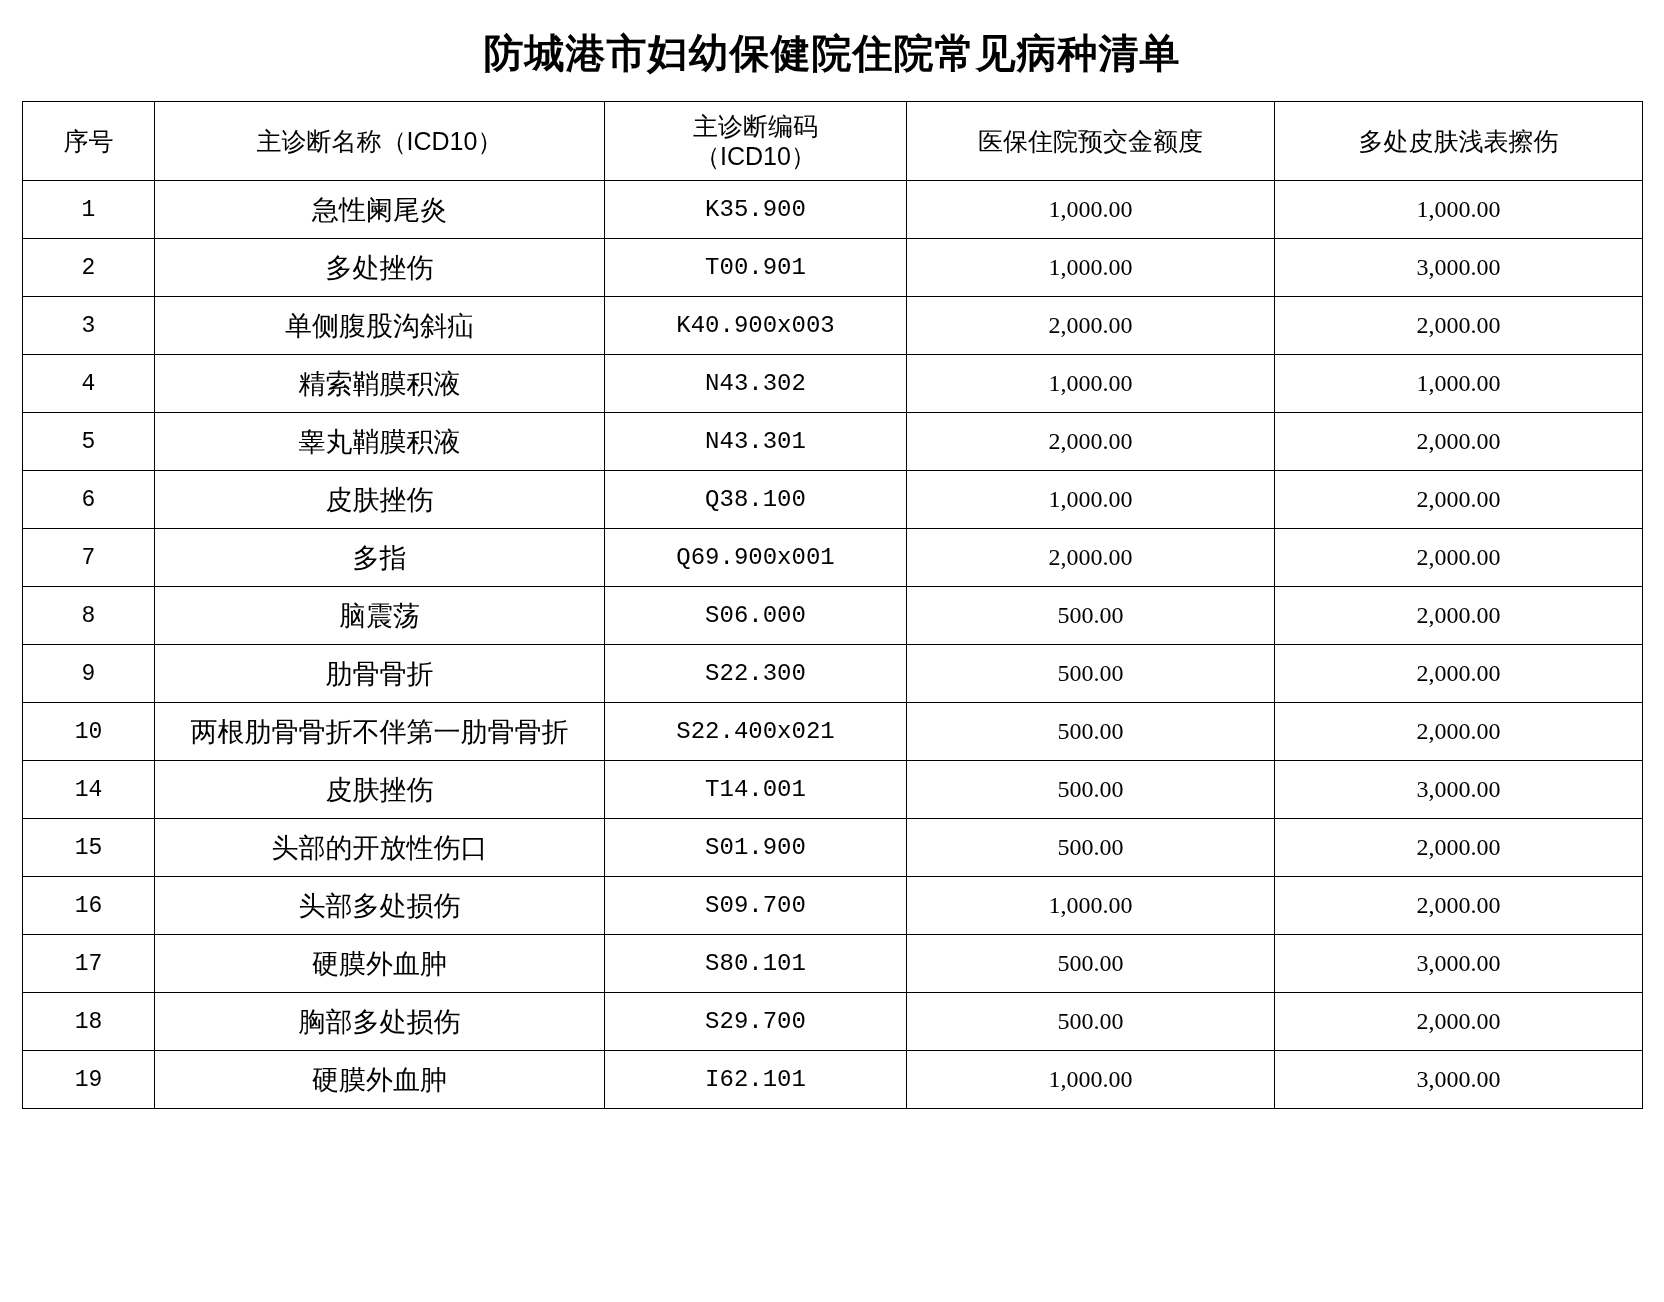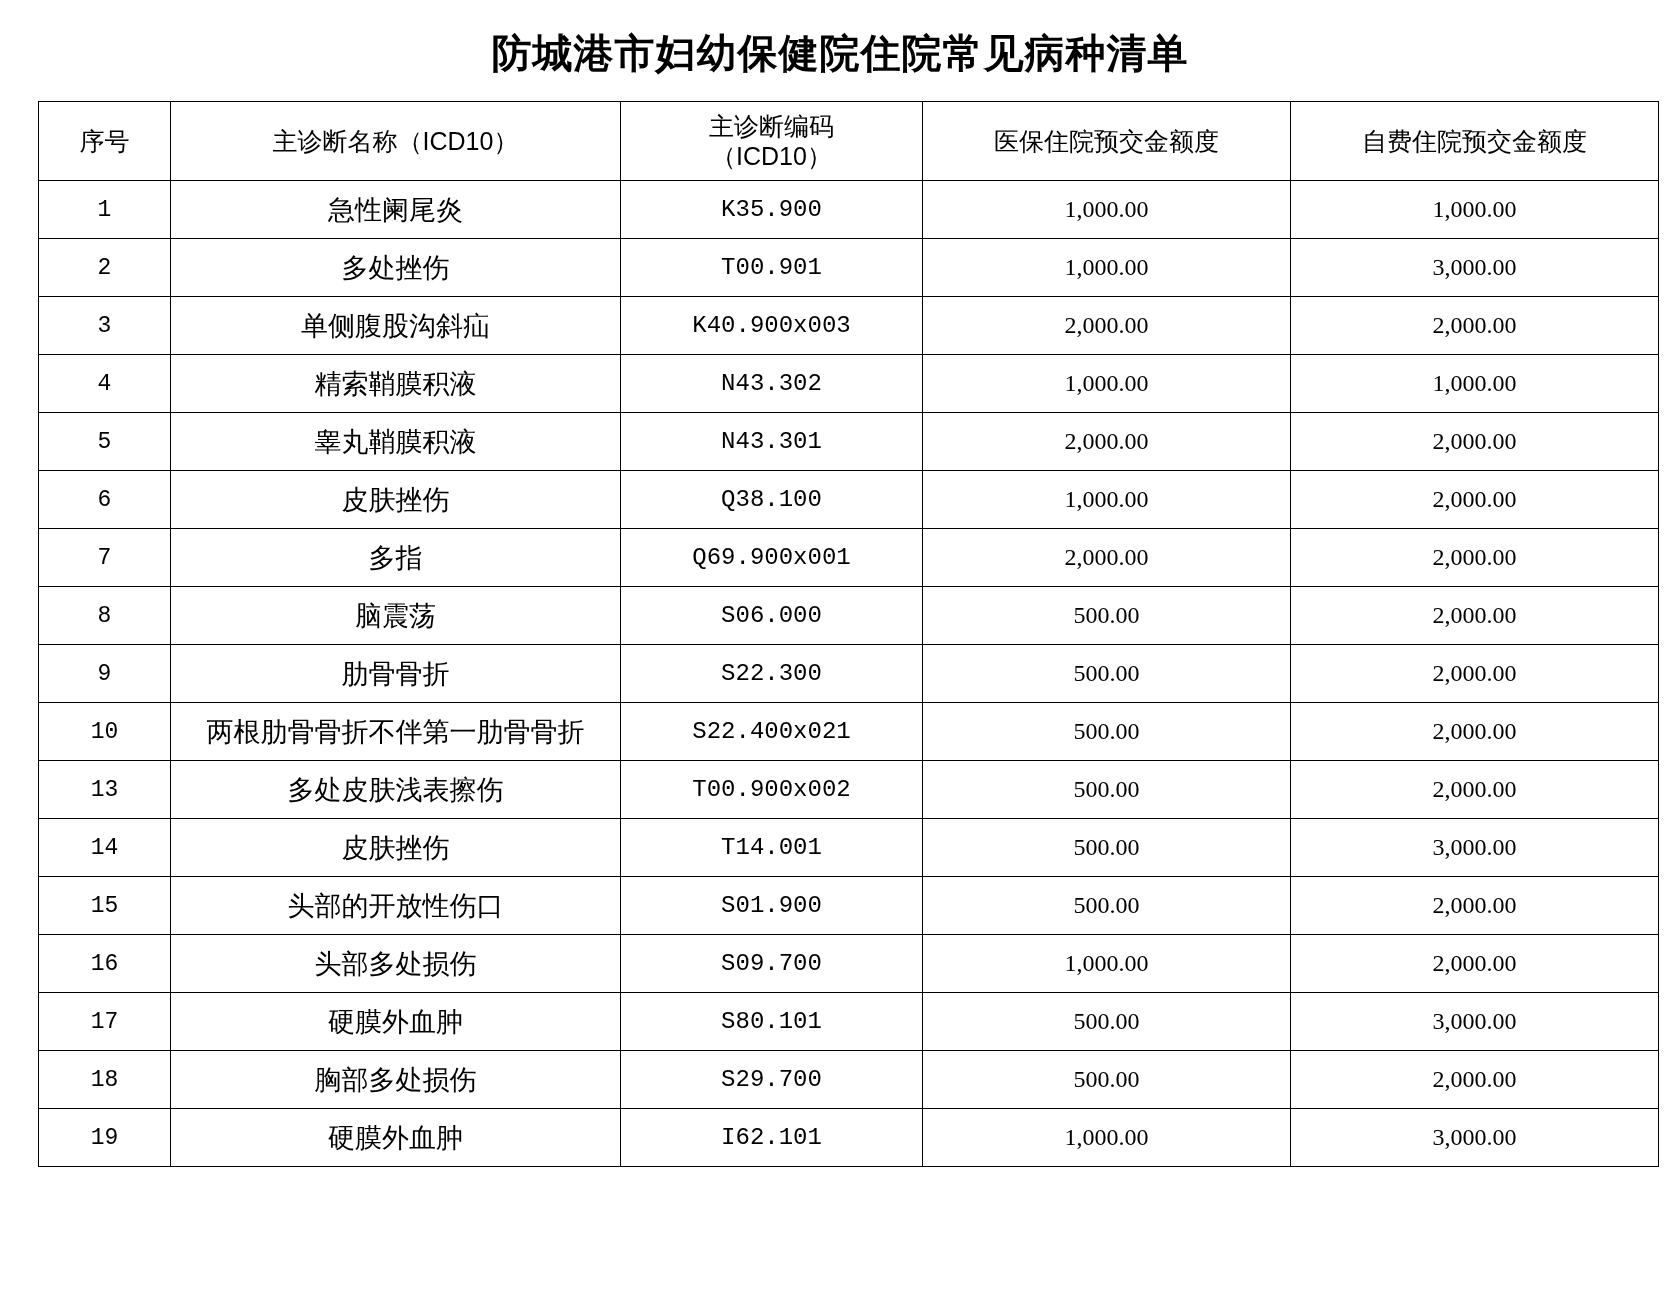--- a/index.html
+++ b/index.html
@@ -12,21 +12,20 @@
     height: 1302px;
     font-family: "Liberation Serif", serif;
     color: #000000;
     overflow: hidden;
   }
   .page {
     width: 1664px;
     height: 1302px;
     position: relative;
     box-sizing: border-box;
-    padding-left: 16px;
   }
   .doc-title {
     text-align: center;
     font-family: "Liberation Sans", sans-serif;
     font-weight: bold;
     font-size: 40px;
     letter-spacing: 1px;
     padding-top: 26px;
     padding-bottom: 20px;
     color: #000000;
@@ -99,21 +98,21 @@
       </colgroup>
       <thead>
         <tr>
           <th>序号</th>
           <th>主诊断名称（ICD10）</th>
           <th>
             <span>主诊断编码</span>
             <span class="hdr-line2">（ICD10）</span>
           </th>
           <th>医保住院预交金额度</th>
-          <th>自费住院预交金额度</th>
+          <th>多处皮肤浅表擦伤</th>
         </tr>
       </thead>
       <tbody id="table-body">
           <tr>
             <td class="idx">1</td>
             <td class="cn">急性阑尾炎</td>
             <td class="code">K35.900</td>
             <td class="num">1,000.00</td>
             <td class="num">1,000.00</td>
           </tr>
@@ -174,27 +173,20 @@
             <td class="num">2,000.00</td>
           </tr>
           <tr>
             <td class="idx">10</td>
             <td class="cn">两根肋骨骨折不伴第一肋骨骨折</td>
             <td class="code">S22.400x021</td>
             <td class="num">500.00</td>
             <td class="num">2,000.00</td>
           </tr>
           <tr>
-            <td class="idx">13</td>
-            <td class="cn">多处皮肤浅表擦伤</td>
-            <td class="code">T00.900x002</td>
-            <td class="num">500.00</td>
-            <td class="num">2,000.00</td>
-          </tr>
-          <tr>
             <td class="idx">14</td>
             <td class="cn">皮肤挫伤</td>
             <td class="code">T14.001</td>
             <td class="num">500.00</td>
             <td class="num">3,000.00</td>
           </tr>
           <tr>
             <td class="idx">15</td>
             <td class="cn">头部的开放性伤口</td>
             <td class="code">S01.900</td>

